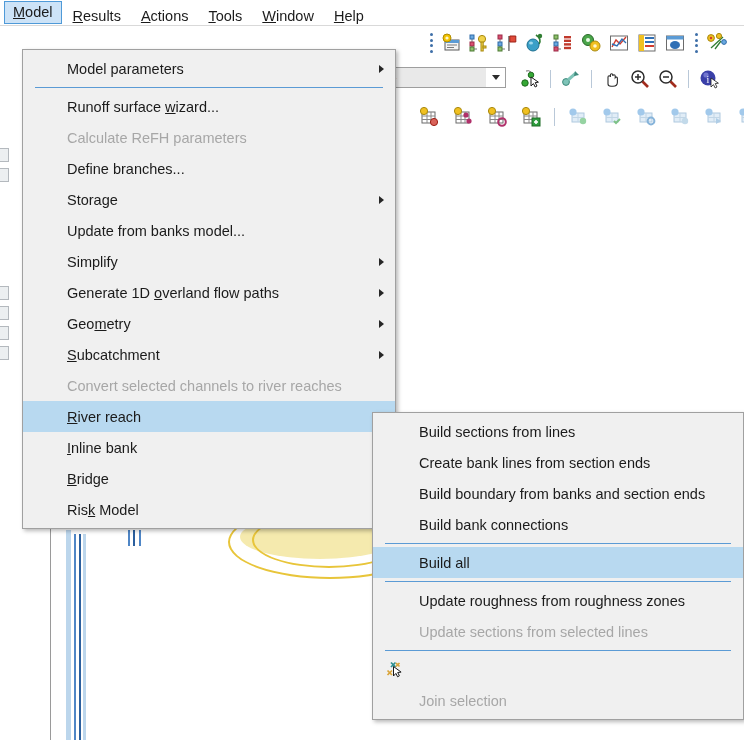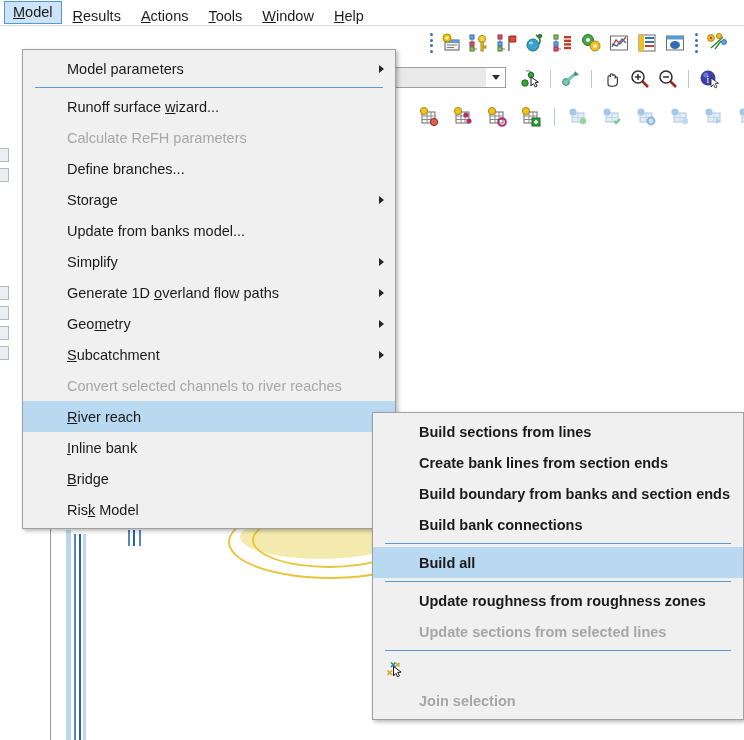--- a/index.html
+++ b/index.html
@@ -192,21 +192,21 @@
     display: flex;
     align-items: center;
     font-size: 14.5px;
     color: #1b1b1b;
     padding-left: 44px;
     padding-right: 26px;
     white-space: nowrap;
     cursor: default;
     box-sizing: border-box;
   }
-  #sub-menu .menu-item { padding-left: 46px; font-weight: bold; }
+  #sub-menu .menu-item { padding-left: 46px; }
   .menu-item.disabled { color: #a7a7a7; }
   .menu-item.highlight { background: #b8d9f0; }
   .menu-item .arrow {
     position: absolute;
     right: 11px;
     top: 50%;
     margin-top: -4px;
     width: 0; height: 0;
     border-top: 4px solid transparent;
     border-bottom: 4px solid transparent;

